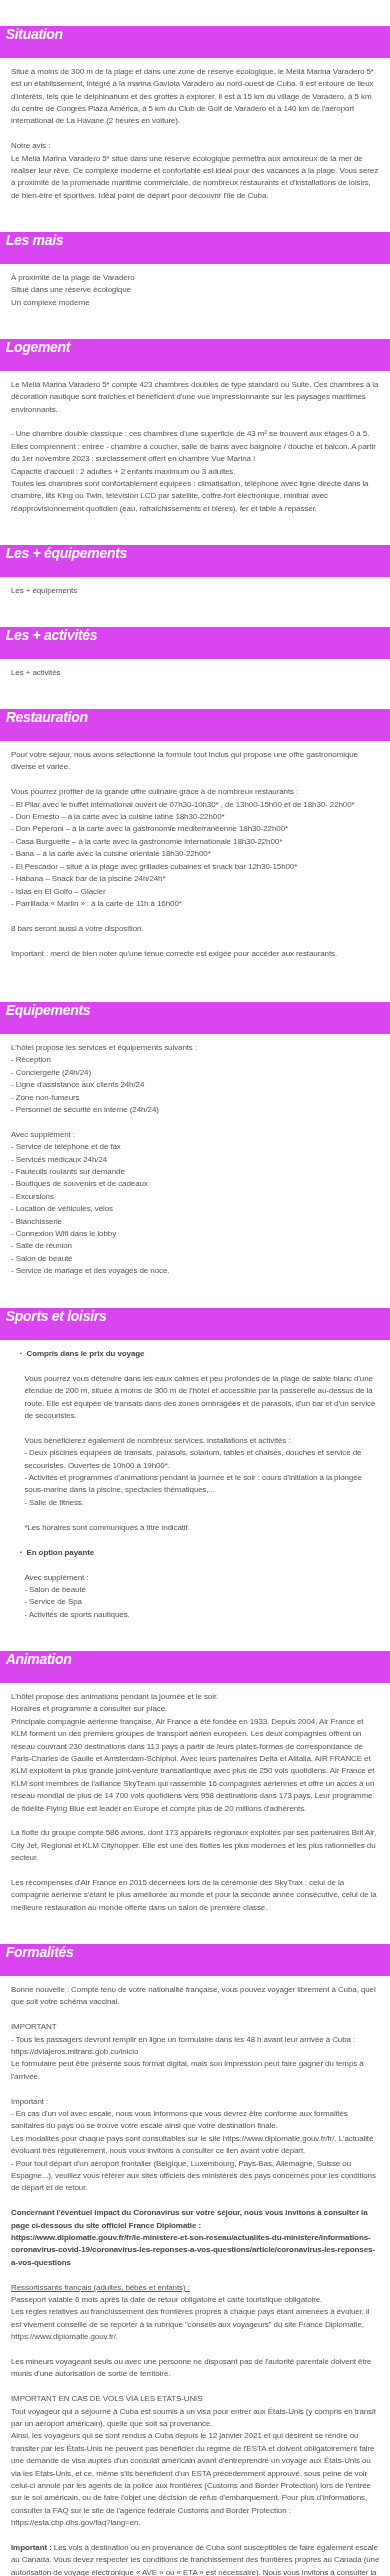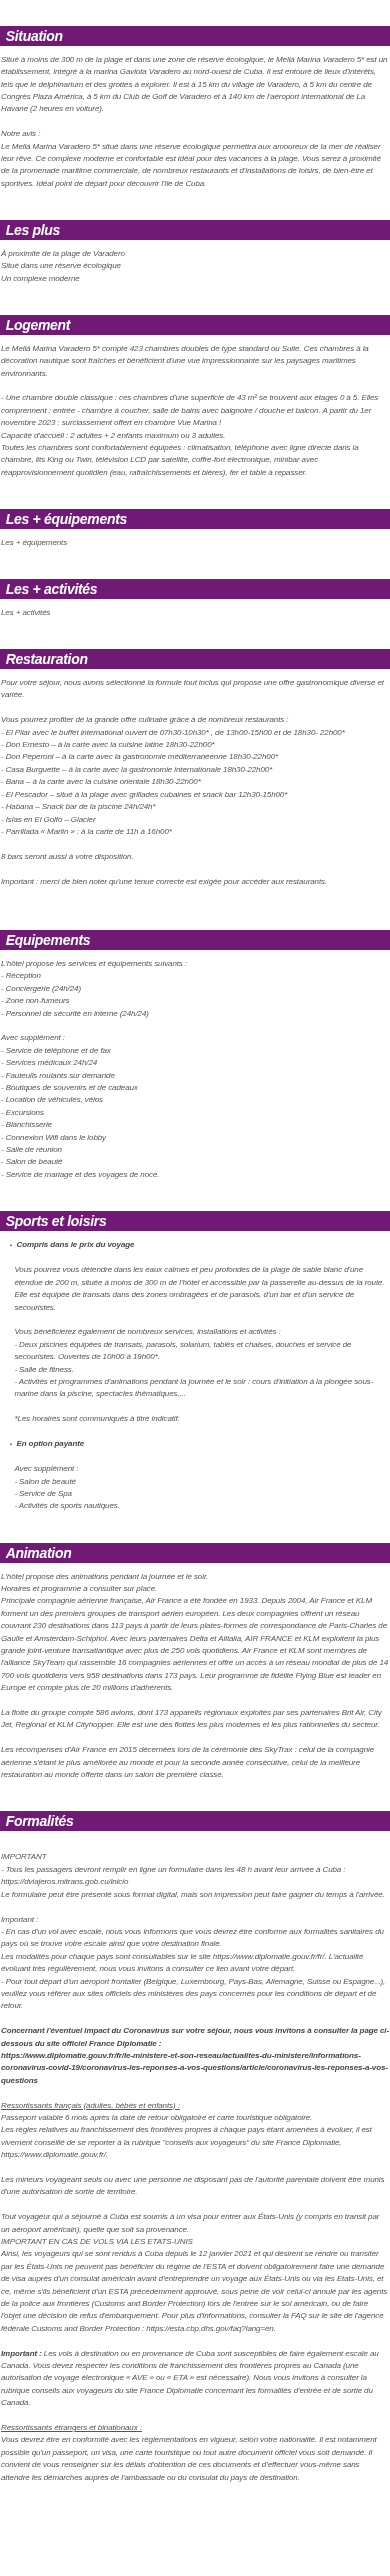--- a/index.html
+++ b/index.html
@@ -1,21 +1,21 @@
 <!DOCTYPE html>
 <html lang="fr" style="font-size:8.2px"><head>
 <meta charset="utf-8">
 <style>
   html,body{margin:0;padding:0;background:#fff;}
   body{width:391px;font-family:"Liberation Sans",sans-serif;}
   .page{width:391px;padding-top:26px;box-sizing:border-box;}
-  .band{background:#701a75;height:20px;display:flex;align-items:center;margin:30px 0 7.7px 0;}
+  .band{background:#d946ef;height:32px;display:flex;align-items:flex-start;margin:30px 0 7.7px 0;}
   .section:first-child .band{margin-top:0;}
   .band-title{color:#ffffff;font-weight:bold;font-style:italic;font-size:14px;padding-left:5.7px;letter-spacing:-0.3px;white-space:nowrap;}
-  .content{font-style:italic;font-size:8px;line-height:12.4px;color:#555555;letter-spacing:-0.1px;padding:0 1px;}
+  .content{font-size:8px;line-height:12.4px;color:#555555;letter-spacing:-0.1px;padding:0 11px;}
   .para{margin:0;overflow-wrap:break-word;word-wrap:break-word;}
   .para.bold{font-weight:bold;color:#474747;}
   .para.underline{text-decoration:underline;}
   .para.indent{padding-left:13.4px;}
   .gap{height:12.4px;}
   .bullet-line{padding-left:8.8px;font-weight:bold;color:#474747;}
   .dot{font-size:6.2px;margin-right:4.6px;vertical-align:0.5px;}
   .bullet-text{font-weight:bold;margin-top:12px;}
   .bold{font-weight:bold;color:#474747;}
 </style>
@@ -29,21 +29,21 @@
       </div>
       <div class="content">
         <p class="para">Situé à moins de 300 m de la plage et dans une zone de réserve écologique, le Meliá Marina Varadero 5* est un établissement, intégré à la marina Gaviota Varadero au nord-ouest de Cuba. Il est entouré de lieux d'intérêts, tels que le delphinarium et des grottes à explorer. Il est à 15 km du village de Varadero, à 5 km du centre de Congrès Plaza América, à 5 km du Club de Golf de Varadero et à 140 km de l'aéroport international de La Havane (2 heures en voiture).</p>
         <div class="gap"></div>
         <p class="para">Notre avis :</p>
         <p class="para">Le Meliá Marina Varadero 5* situé dans une réserve écologique permettra aux amoureux de la mer de réaliser leur rêve. Ce complexe moderne et confortable est idéal pour des vacances à la plage. Vous serez à proximité de la promenade maritime commerciale, de nombreux restaurants et d'installations de loisirs, de bien-être et sportives. Idéal point de départ pour découvrir l'île de Cuba.</p>
       </div>
     </section>
     <section class="section">
       <div class="band">
-        <span class="band-title">Les plus</span>
+        <span class="band-title">Les mais</span>
       </div>
       <div class="content">
         <p class="para">À proximité de la plage de Varadero</p>
         <p class="para">Situé dans une réserve écologique</p>
         <p class="para">Un complexe moderne</p>
       </div>
     </section>
     <section class="section">
       <div class="band">
         <span class="band-title">Logement</span>
@@ -97,50 +97,51 @@
       </div>
     </section>
     <section class="section">
       <div class="band">
         <span class="band-title">Equipements</span>
       </div>
       <div class="content">
         <p class="para">L'hôtel propose les services et équipements suivants :</p>
         <p class="para">- Réception</p>
         <p class="para">- Conciergerie (24h/24)</p>
+        <p class="para">- Ligne d'assistance aux clients 24h/24</p>
         <p class="para">- Zone non-fumeurs</p>
         <p class="para">- Personnel de sécurité en interne (24h/24)</p>
         <div class="gap"></div>
         <p class="para">Avec supplément :</p>
         <p class="para">- Service de téléphone et de fax</p>
         <p class="para">- Services médicaux 24h/24</p>
         <p class="para">- Fauteuils roulants sur demande</p>
         <p class="para">- Boutiques de souvenirs et de cadeaux</p>
+        <p class="para">- Excursions</p>
         <p class="para">- Location de véhicules, vélos</p>
-        <p class="para">- Excursions</p>
         <p class="para">- Blanchisserie</p>
         <p class="para">- Connexion Wifi dans le lobby</p>
         <p class="para">- Salle de réunion</p>
         <p class="para">- Salon de beauté</p>
         <p class="para">- Service de mariage et des voyages de noce.</p>
       </div>
     </section>
     <section class="section">
       <div class="band">
         <span class="band-title">Sports et loisirs</span>
       </div>
       <div class="content">
         <div class="bullet-line"><span class="dot">•</span><span class="bullet-text">Compris dans le prix du voyage</span></div>
         <div class="gap"></div>
         <p class="para indent">Vous pourrez vous détendre dans les eaux calmes et peu profondes de la plage de sable blanc d'une étendue de 200 m, située à moins de 300 m de l'hôtel et accessible par la passerelle au-dessus de la route. Elle est équipée de transats dans des zones ombragées et de parasols, d'un bar et d'un service de secouristes.</p>
         <div class="gap"></div>
         <p class="para indent">Vous bénéficierez également de nombreux services, installations et activités :</p>
         <p class="para indent">- Deux piscines équipées de transats, parasols, solarium, tables et chaises, douches et service de secouristes. Ouvertes de 10h00 à 19h00*.</p>
+        <p class="para indent">- Activités et programmes d'animations pendant la journée et le soir : cours d'initiation à la plongée sous-marine dans la piscine, spectacles thématiques,...</p>
         <p class="para indent">- Salle de fitness.</p>
-        <p class="para indent">- Activités et programmes d'animations pendant la journée et le soir : cours d'initiation à la plongée sous-marine dans la piscine, spectacles thématiques,...</p>
         <div class="gap"></div>
         <p class="para indent">*Les horaires sont communiqués à titre indicatif.</p>
         <div class="gap"></div>
         <div class="bullet-line"><span class="dot">•</span><span class="bullet-text">En option payante</span></div>
         <div class="gap"></div>
         <p class="para indent">Avec supplément :</p>
         <p class="para indent">- Salon de beauté</p>
         <p class="para indent">- Service de Spa</p>
         <p class="para indent">- Activités de sports nautiques.</p>
       </div>
@@ -161,20 +162,21 @@
         <p class="para">La flotte du groupe compte 586 avions, dont 173 appareils régionaux exploités par ses partenaires Brit Air, City Jet, Regional et KLM Cityhopper. Elle est une des flottes les plus modernes et les plus rationnelles du secteur.</p>
         <div class="gap"></div>
         <p class="para">Les récompenses d'Air France en 2015 décernées lors de la cérémonie des SkyTrax : celui de la compagnie aérienne s'étant le plus améliorée au monde et pour la seconde année consécutive, celui de la meilleure restauration au monde offerte dans un salon de première classe.</p>
       </div>
     </section>
     <section class="section">
       <div class="band">
         <span class="band-title">Formalités</span>
       </div>
       <div class="content">
+        <p class="para">Bonne nouvelle : Compte tenu de votre nationalité française, vous pouvez voyager librement à Cuba, quel que soit votre schéma vaccinal.</p>
         <div class="gap"></div>
         <p class="para">IMPORTANT</p>
         <p class="para">- Tous les passagers devront remplir en ligne un formulaire dans les 48 h avant leur arrivée à Cuba :</p>
         <p class="para">https://dviajeros.mitrans.gob.cu/inicio</p>
         <p class="para">Le formulaire peut être présenté sous format digital, mais son impression peut faire gagner du temps à l'arrivée.</p>
         <div class="gap"></div>
         <p class="para">Important :</p>
         <p class="para">- En cas d'un vol avec escale, nous vous informons que vous devrez être conforme aux formalités sanitaires du pays où se trouve votre escale ainsi que votre destination finale.</p>
         <p class="para">Les modalités pour chaque pays sont consultables sur le site https://www.diplomatie.gouv.fr/fr/. L'actualité évoluant très régulièrement, nous vous invitons à consulter ce lien avant votre départ.</p>
         <p class="para">- Pour tout départ d'un aéroport frontalier (Belgique, Luxembourg, Pays-Bas, Allemagne, Suisse ou Espagne...), veuillez vous référer aux sites officiels des ministères des pays concernés pour les conditions de départ et de retour.</p>
@@ -182,22 +184,22 @@
         <p class="para bold">Concernant l'éventuel impact du Coronavirus sur votre séjour, nous vous invitons à consulter la page ci-dessous du site officiel France Diplomatie :</p>
         <p class="para bold">https://www.diplomatie.gouv.fr/fr/le-ministere-et-son-reseau/actualites-du-ministere/informations-coronavirus-covid-19/coronavirus-les-reponses-a-vos-questions/article/coronavirus-les-reponses-a-vos-questions</p>
         <div class="gap"></div>
         <p class="para underline">Ressortissants français (adultes, bébés et enfants) :</p>
         <p class="para">Passeport valable 6 mois après la date de retour obligatoire et carte touristique obligatoire.</p>
         <p class="para">Les règles relatives au franchissement des frontières propres à chaque pays étant amenées à évoluer, il est vivement conseillé de se reporter à la rubrique "conseils aux voyageurs" du site France Diplomatie,</p>
         <p class="para">https://www.diplomatie.gouv.fr/.</p>
         <div class="gap"></div>
         <p class="para">Les mineurs voyageant seuls ou avec une personne ne disposant pas de l'autorité parentale doivent être munis d'une autorisation de sortie de territoire.</p>
         <div class="gap"></div>
+        <p class="para">IMPORTANT EN CAS DE VOLS VIA LES ETATS-UNIS</p>
         <p class="para">Tout voyageur qui a séjourné à Cuba est soumis à un visa pour entrer aux États-Unis (y compris en transit par un aéroport américain), quelle que soit sa provenance.</p>
-        <p class="para">IMPORTANT EN CAS DE VOLS VIA LES ETATS-UNIS</p>
         <p class="para">Ainsi, les voyageurs qui se sont rendus à Cuba depuis le 12 janvier 2021 et qui désirent se rendre ou transiter par les États-Unis ne peuvent pas bénéficier du régime de l'ESTA et doivent obligatoirement faire une demande de visa auprès d'un consulat américain avant d'entreprendre un voyage aux États-Unis ou via les Etats-Unis, et ce, même s'ils bénéficient d'un ESTA précédemment approuvé, sous peine de voir celui-ci annulé par les agents de la police aux frontières (Customs and Border Protection) lors de l'entrée sur le sol américain, ou de faire l'objet une décision de refus d'embarquement. Pour plus d'informations, consulter la FAQ sur le site de l'agence fédérale Customs and Border Protection : https://esta.cbp.dhs.gov/faq?lang=en.</p>
         <div class="gap"></div>
         <p class="para"><span class="bold">Important : </span><span>Les vols à destination ou en provenance de Cuba sont susceptibles de faire également escale au Canada. Vous devez respecter les conditions de franchissement des frontières propres au Canada (une autorisation de voyage électronique « AVE » ou « ETA » est nécessaire). Nous vous invitons à consulter la rubrique conseils aux voyageurs du site France Diplomatie concernant les formalités d'entrée et de sortie du Canada.</span></p>
         <div class="gap"></div>
         <p class="para underline">Ressortissants étrangers et binationaux :</p>
         <p class="para">Vous devrez être en conformité avec les réglementations en vigueur, selon votre nationalité. Il est notamment possible qu'un passeport, un visa, une carte touristique ou tout autre document officiel vous soit demandé. Il convient de vous renseigner sur les délais d'obtention de ces documents et d'effectuer vous-même sans attendre les démarches auprès de l'ambassade ou du consulat du pays de destination.</p>
       </div>
     </section>
   </div>
 

